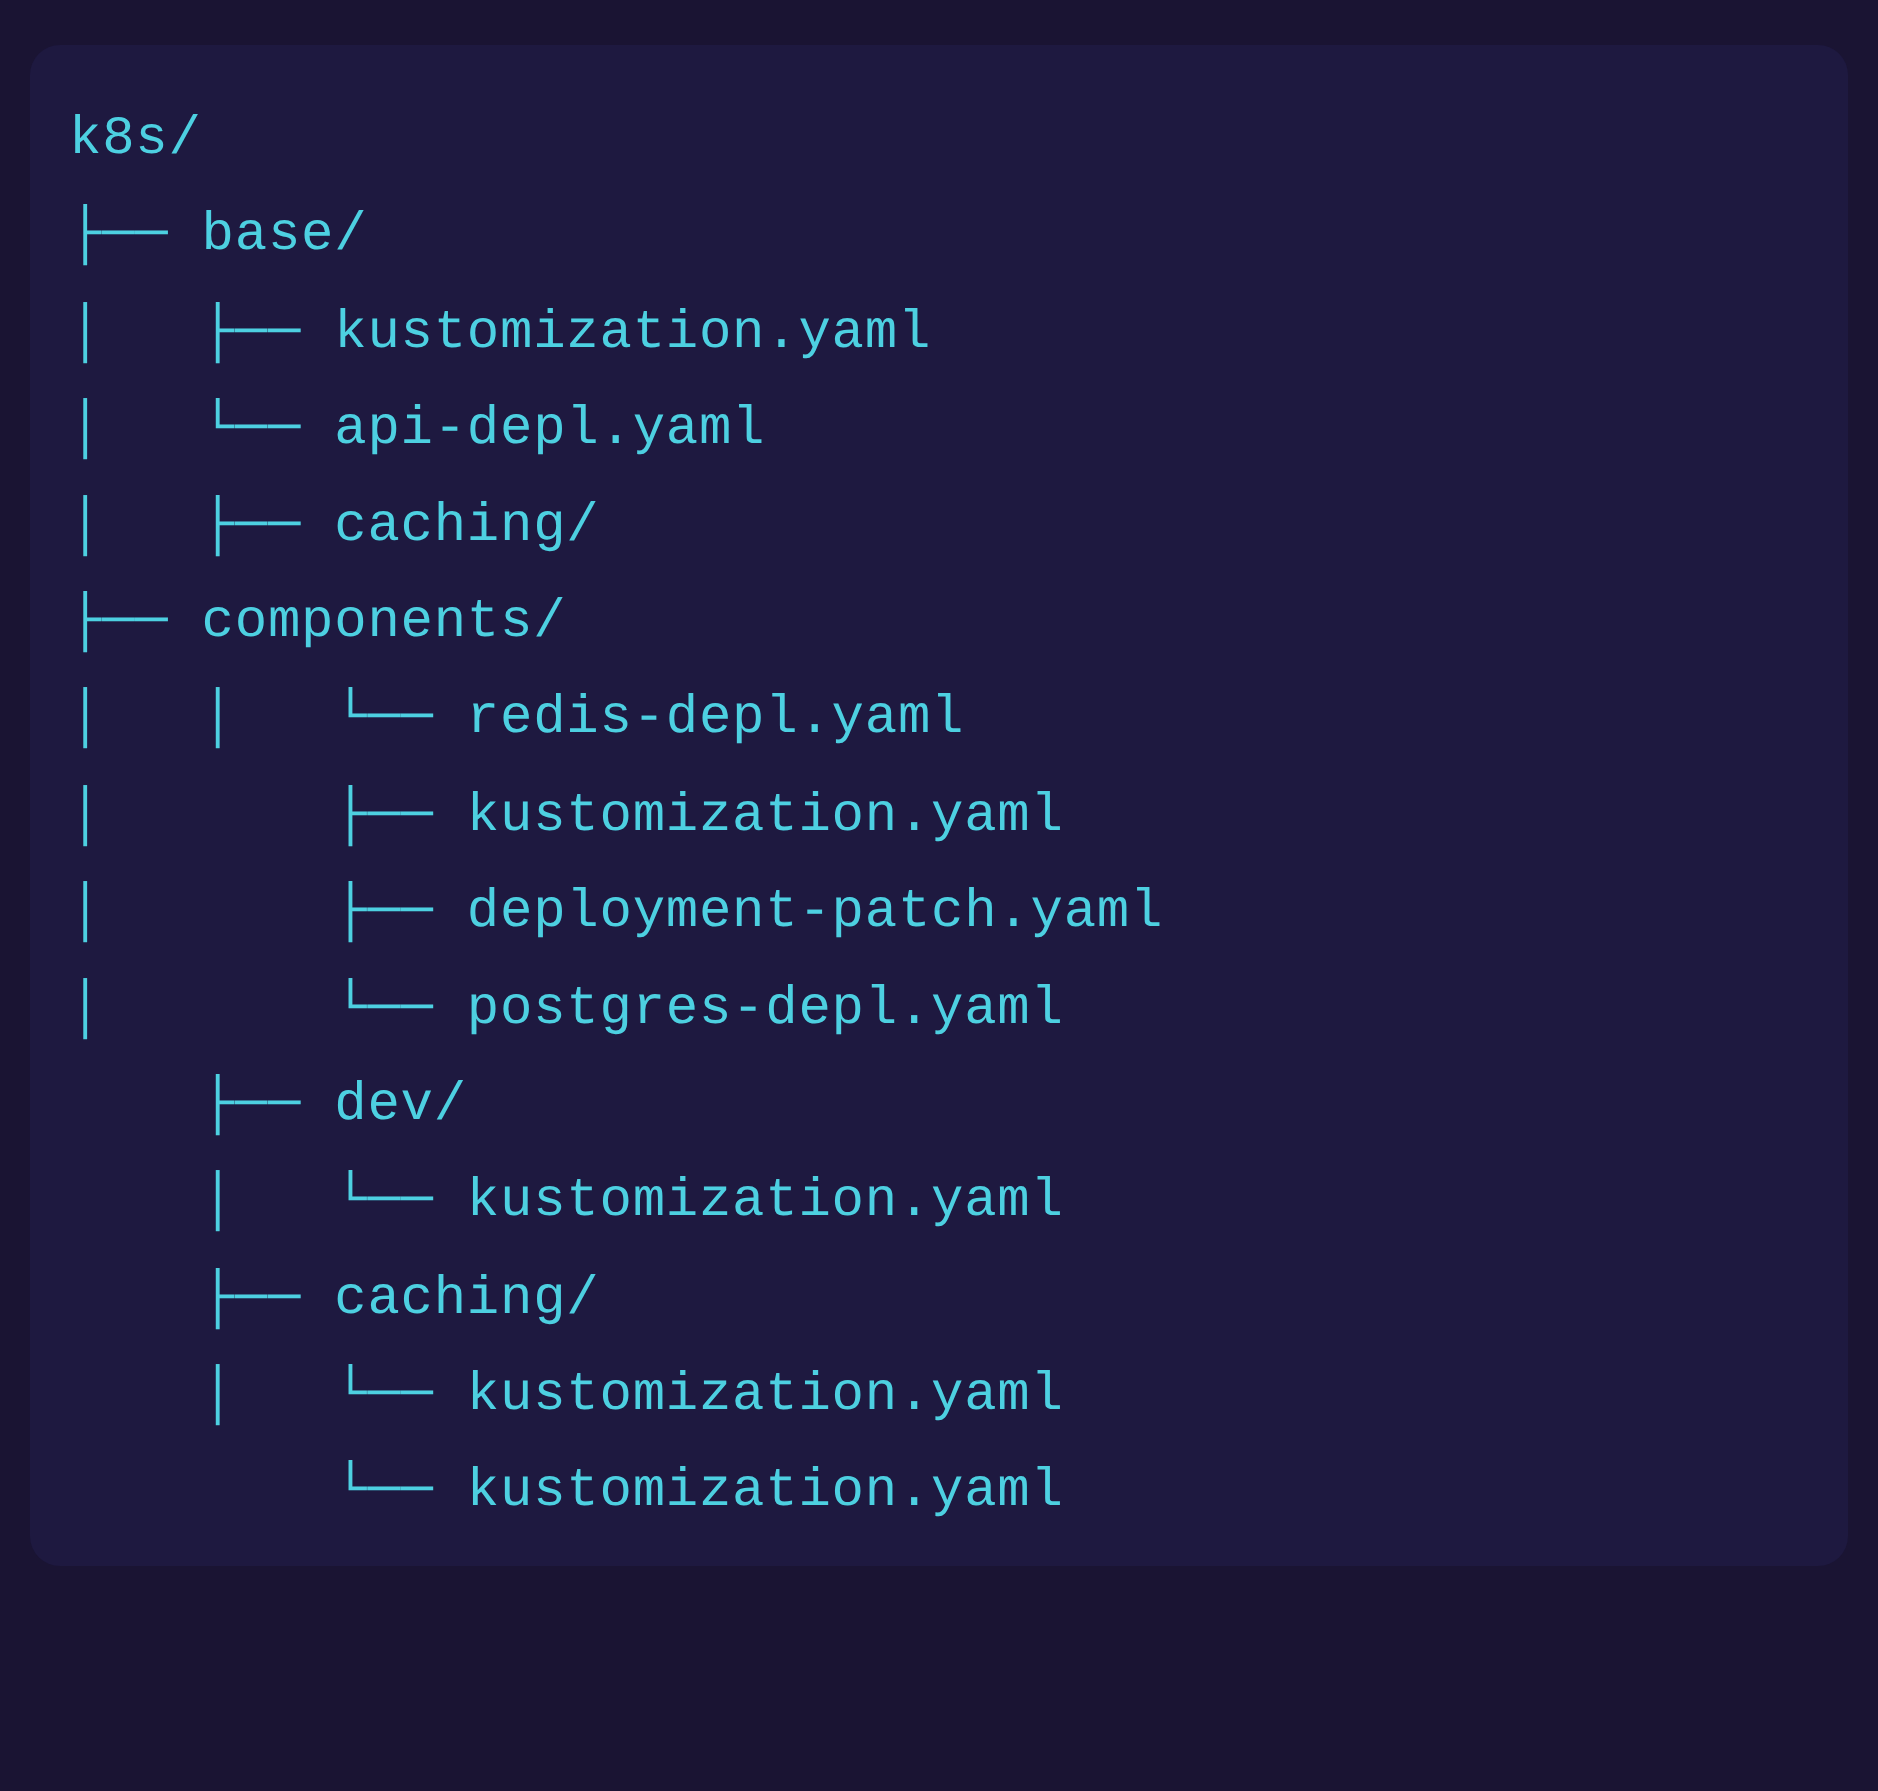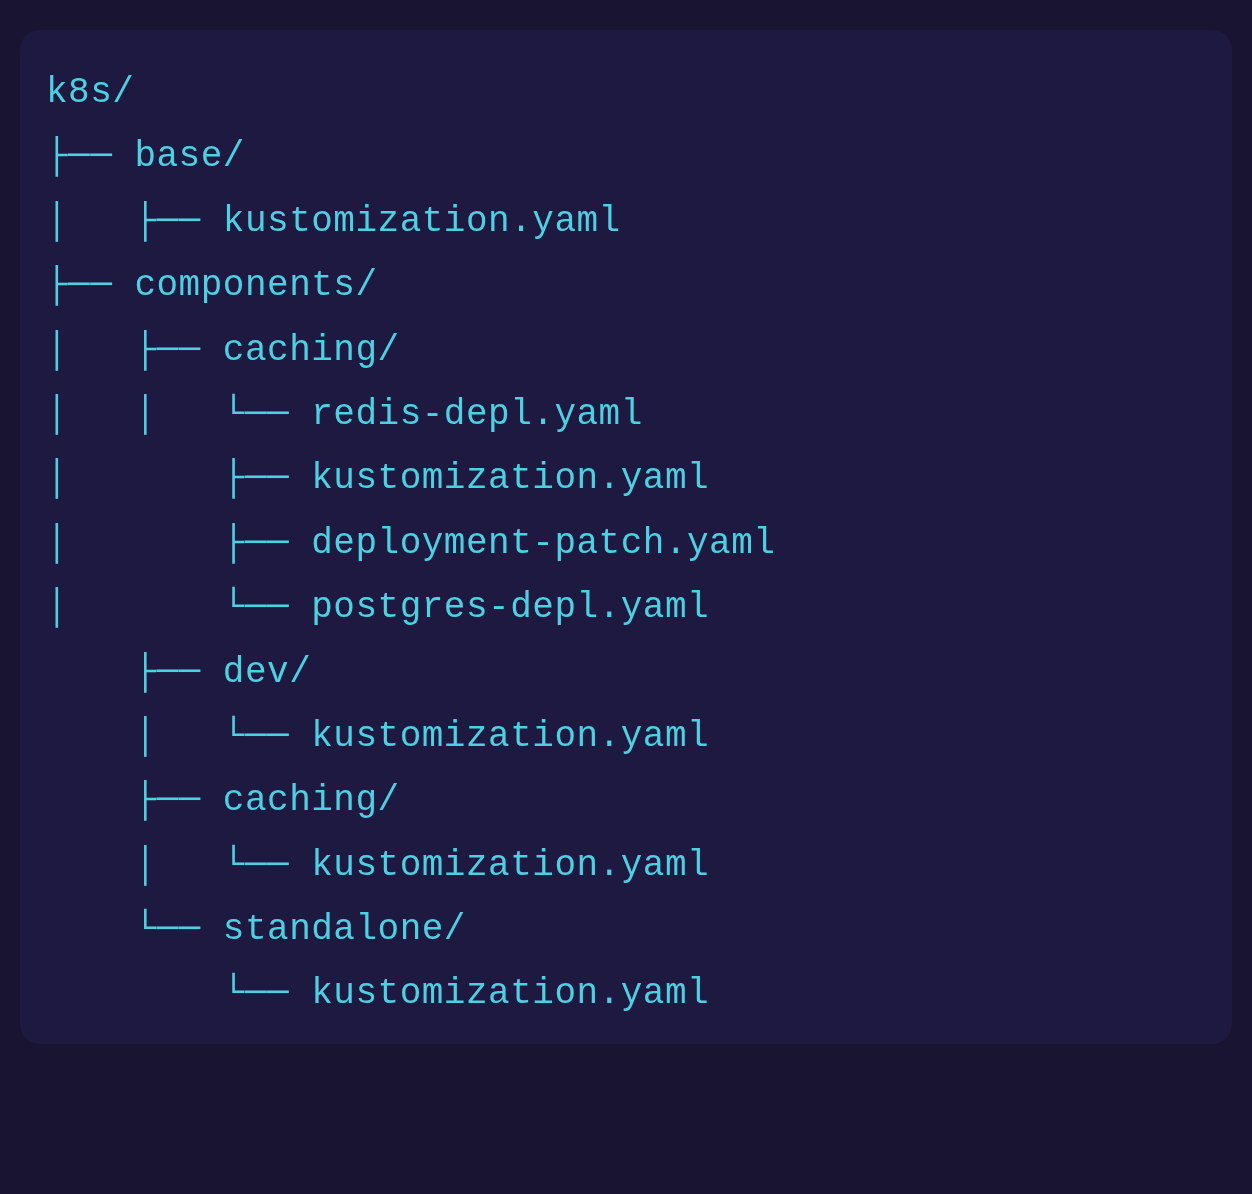--- a/index.html
+++ b/index.html
@@ -30,25 +30,25 @@
       margin-top: 14px;
     }
   </style>
 </head>
 <body>
 
 <div class="tree-container">
   <div class="tree-line">k8s/</div>
   <div class="tree-line">├── base/</div>
   <div class="tree-line">│   ├── kustomization.yaml</div>
+  <div class="tree-line">│   └── api-depl.yaml</div>
+  <div class="tree-line">│   ├── caching/</div>
   <div class="tree-line">├── components/</div>
-  <div class="tree-line">│   ├── caching/</div>
   <div class="tree-line">│   │   └── redis-depl.yaml</div>
   <div class="tree-line">│       ├── kustomization.yaml</div>
   <div class="tree-line">│       ├── deployment-patch.yaml</div>
   <div class="tree-line">│       └── postgres-depl.yaml</div>
   <div class="tree-line">    ├── dev/</div>
   <div class="tree-line">    │   └── kustomization.yaml</div>
   <div class="tree-line">    ├── caching/</div>
   <div class="tree-line">    │   └── kustomization.yaml</div>
-  <div class="tree-line">    └── standalone/</div>
   <div class="tree-line">        └── kustomization.yaml</div>
 </div>
 
 </body></html>

